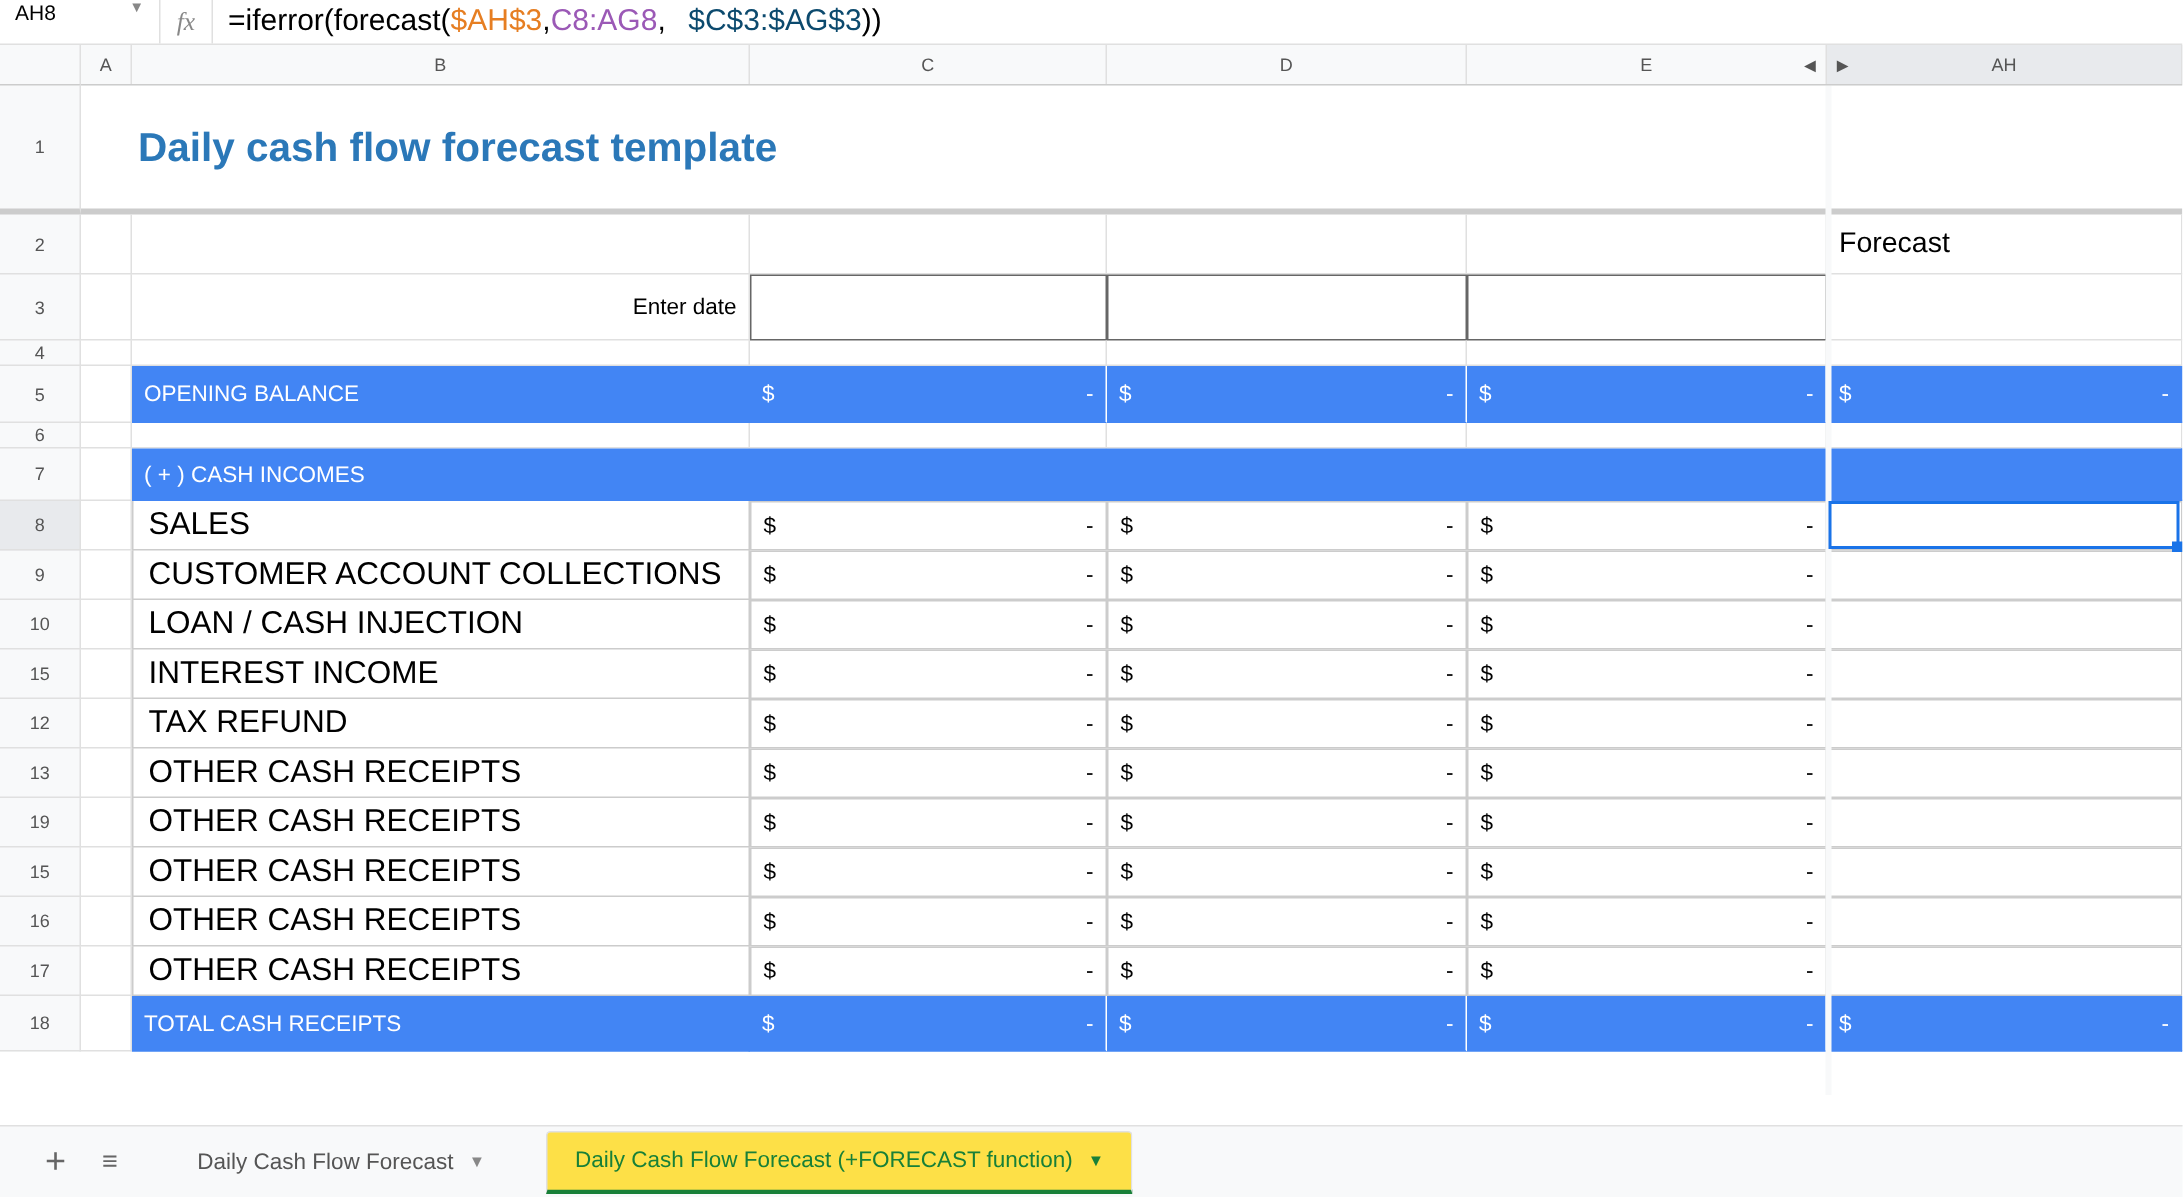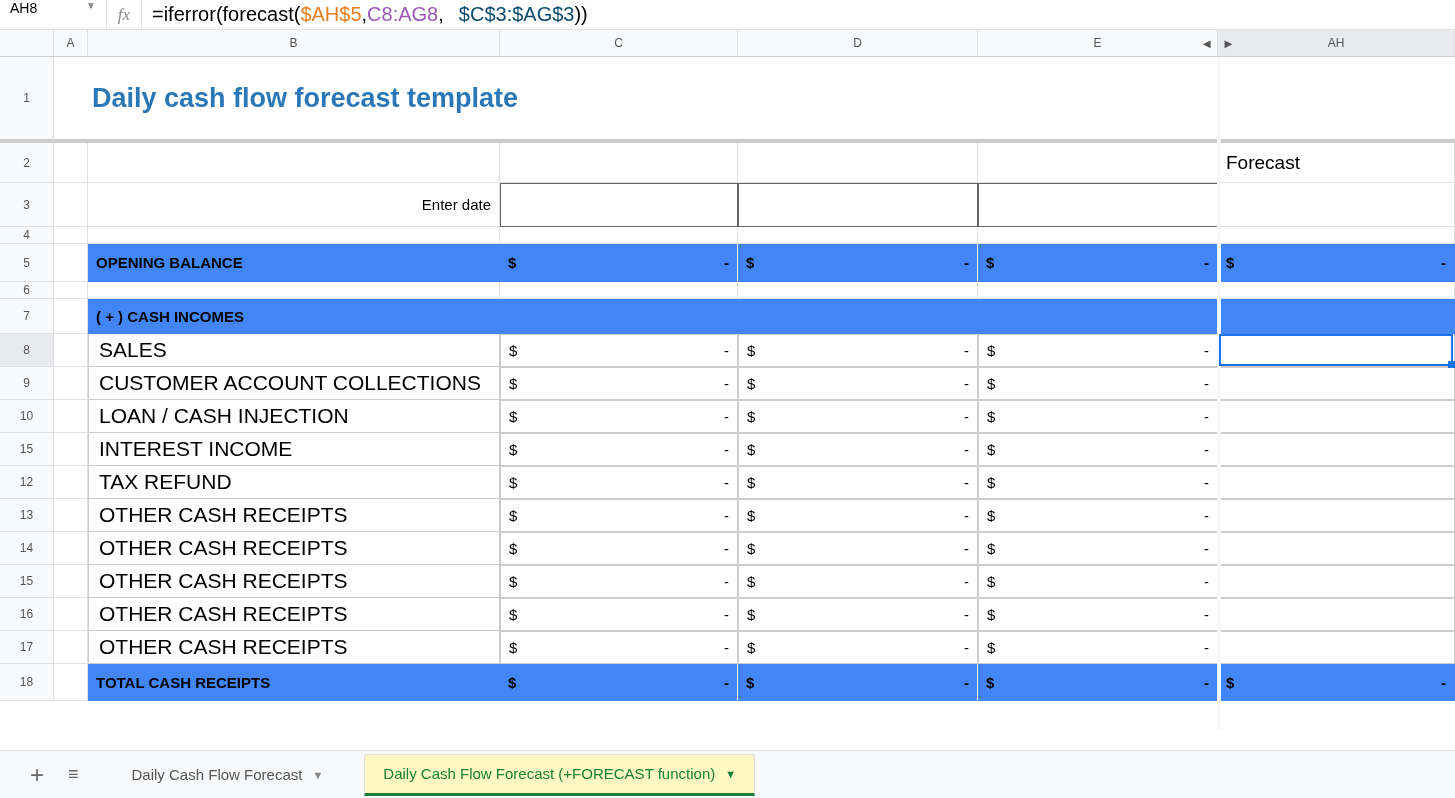--- a/index.html
+++ b/index.html
@@ -37,56 +37,56 @@
 .row-header.active { background: #e8eaed; }
 .row-header-thick { border-bottom: 4px solid #ccc; }
 
 .cells { position: absolute; left: 54px; top: 27px; right: 0; bottom: 0; }
 .row { display: flex; }
 .cell { border-right: 1px solid #e0e0e0; border-bottom: 1px solid #e0e0e0; display: flex; align-items: center; padding: 0 8px; font-size: 15px; color: #000; }
 .cell.no-border { border-right: none; border-bottom: none; }
 
 .title-text { font-size: 27px; font-weight: bold; color: #2b78b8; padding-left: 4px; }
 
-.blue-row { background: #4285f4; color: #000000; font-weight: bold; border-right: 1px solid #4285f4 !important; border-bottom: 1px solid #4285f4 !important; }
+.blue-row { background: #4285f4; color: #ffffff; font-weight: normal; border-right: 1px solid #4285f4 !important; border-bottom: 1px solid #4285f4 !important; }
 .blue-row-gap { border-right: 1px solid #fff !important; }
 .money-cell { justify-content: space-between; }
 .money-cell .dollar { }
 .money-cell .dash { }
 .data-cell { border: 1px solid #ccc; }
 .data-cell-b { border-right: 1px solid #ccc; border-bottom: 1px solid #ccc; border-left: 1px solid #ccc; padding-left: 10px; font-size: 21px;}
 .light-row { font-size: 16px; }
 
 .active-cell { position: absolute; border: 2px solid #1a73e8; z-index: 5; pointer-events: none; }
 .active-cell-handle { position: absolute; right: -4px; bottom: -4px; width: 7px; height: 7px; background: #1a73e8; }
 
 .input-box-cell { border: 1px solid #666; }
 
 
 .sheet-tabs { position: absolute; bottom: 0; left: 0; right: 0; height: 48px; background: #f8f9fa; border-top: 1px solid #e0e0e0; display: flex; align-items: center; padding: 0 18px; }
 .sheet-tab-add { font-size: 24px; color: #666; padding: 0 12px; cursor: pointer; }
 .sheet-tab-menu { font-size: 18px; color: #666; padding: 0 12px; cursor: pointer; }
 .sheet-tab { padding: 0 18px; height: 42px; display: flex; align-items: center; font-size: 15px; color: #555; border: 1px solid transparent; cursor: pointer; margin-left: 22px; }
-.sheet-tab.active { color: #188038; font-weight: 500; border-bottom: 3px solid #188038; background: #fef9c3; border-top: 1px solid #e0e0e0; border-left: 1px solid #e0e0e0; border-right: 1px solid #e0e0e0; border-radius: 3px 3px 0 0;}
+.sheet-tab.active { color: #188038; font-weight: 500; border-bottom: 3px solid #188038; background: #fde047; border-top: 1px solid #e0e0e0; border-left: 1px solid #e0e0e0; border-right: 1px solid #e0e0e0; border-radius: 3px 3px 0 0;}
 .sheet-tab .tab-arrow { margin-left: 10px; color: #888; font-size: 11px; }
 .sheet-tab.active .tab-arrow { color: #188038; }
 .col-gap-line { position: absolute; top:0; bottom:0; width: 4px; background: #f8f9fa; z-index:1; }
 </style>
 </head>
 <body>
 
 <div class="formula-bar">
   <div class="name-box">
     <span>AH8</span>
     <span class="name-box-dropdown">▼</span>
   </div>
   <div class="fx-label">fx</div>
   <div class="formula-input">
     <span class="formula-token-black">=iferror(forecast(</span>
-    <span class="formula-token-orange">$AH$5</span>
+    <span class="formula-token-orange">$AH$3</span>
     <span class="formula-token-black">,</span>
     <span class="formula-token-purple">C8:AG8</span>
     <span class="formula-token-black">,</span>
     <span class="formula-token-teal">$C$3:$AG$3</span>
     <span class="formula-token-black">))</span>
   </div>
 </div>
 
 <div class="grid-wrapper">
   <div class="corner-cell"></div>
@@ -112,21 +112,21 @@
       <div class="row-header" style="height: 17px;">4</div>
       <div class="row-header" style="height: 38px;">5</div>
       <div class="row-header" style="height: 17px;">6</div>
       <div class="row-header" style="height: 35px;">7</div>
       <div class="row-header active" style="height: 33px;">8</div>
       <div class="row-header" style="height: 33px;">9</div>
       <div class="row-header" style="height: 33px;">10</div>
       <div class="row-header" style="height: 33px;">15</div>
       <div class="row-header" style="height: 33px; text-align: center;">12</div>
       <div class="row-header" style="height: 33px;">13</div>
-      <div class="row-header" style="height: 33px;">14</div>
+      <div class="row-header" style="height: 33px;">19</div>
       <div class="row-header" style="height: 33px;">15</div>
       <div class="row-header" style="height: 33px;">16</div>
       <div class="row-header" style="height: 33px;">17</div>
       <div class="row-header" style="height: 37px;">18</div>
     </div>
 
   <div class="cells">
     <div class="col-gap-line" style="left:1163px"></div>
 
     <div class="row" style="height:86px; border-bottom: 4px solid #ccc;">

